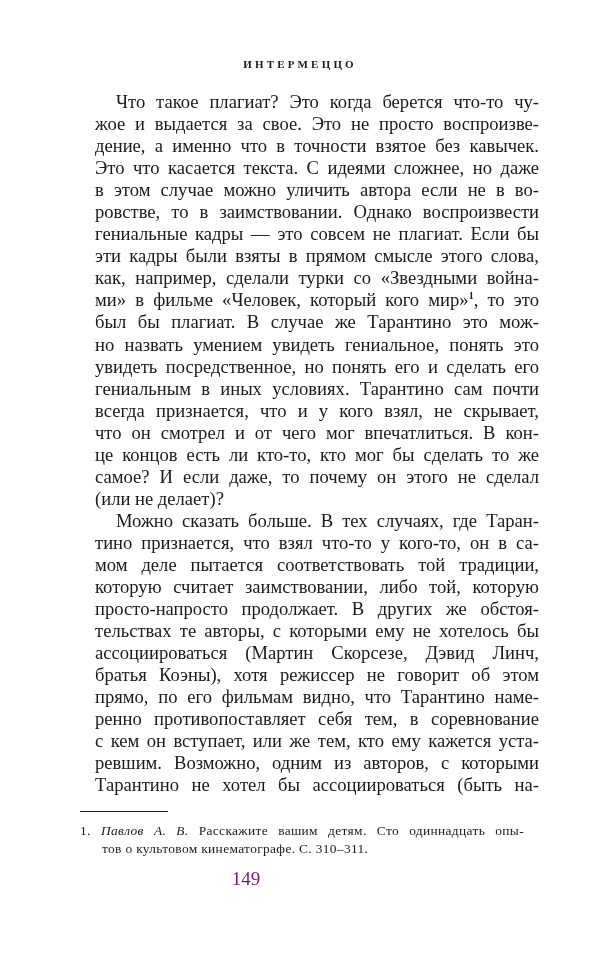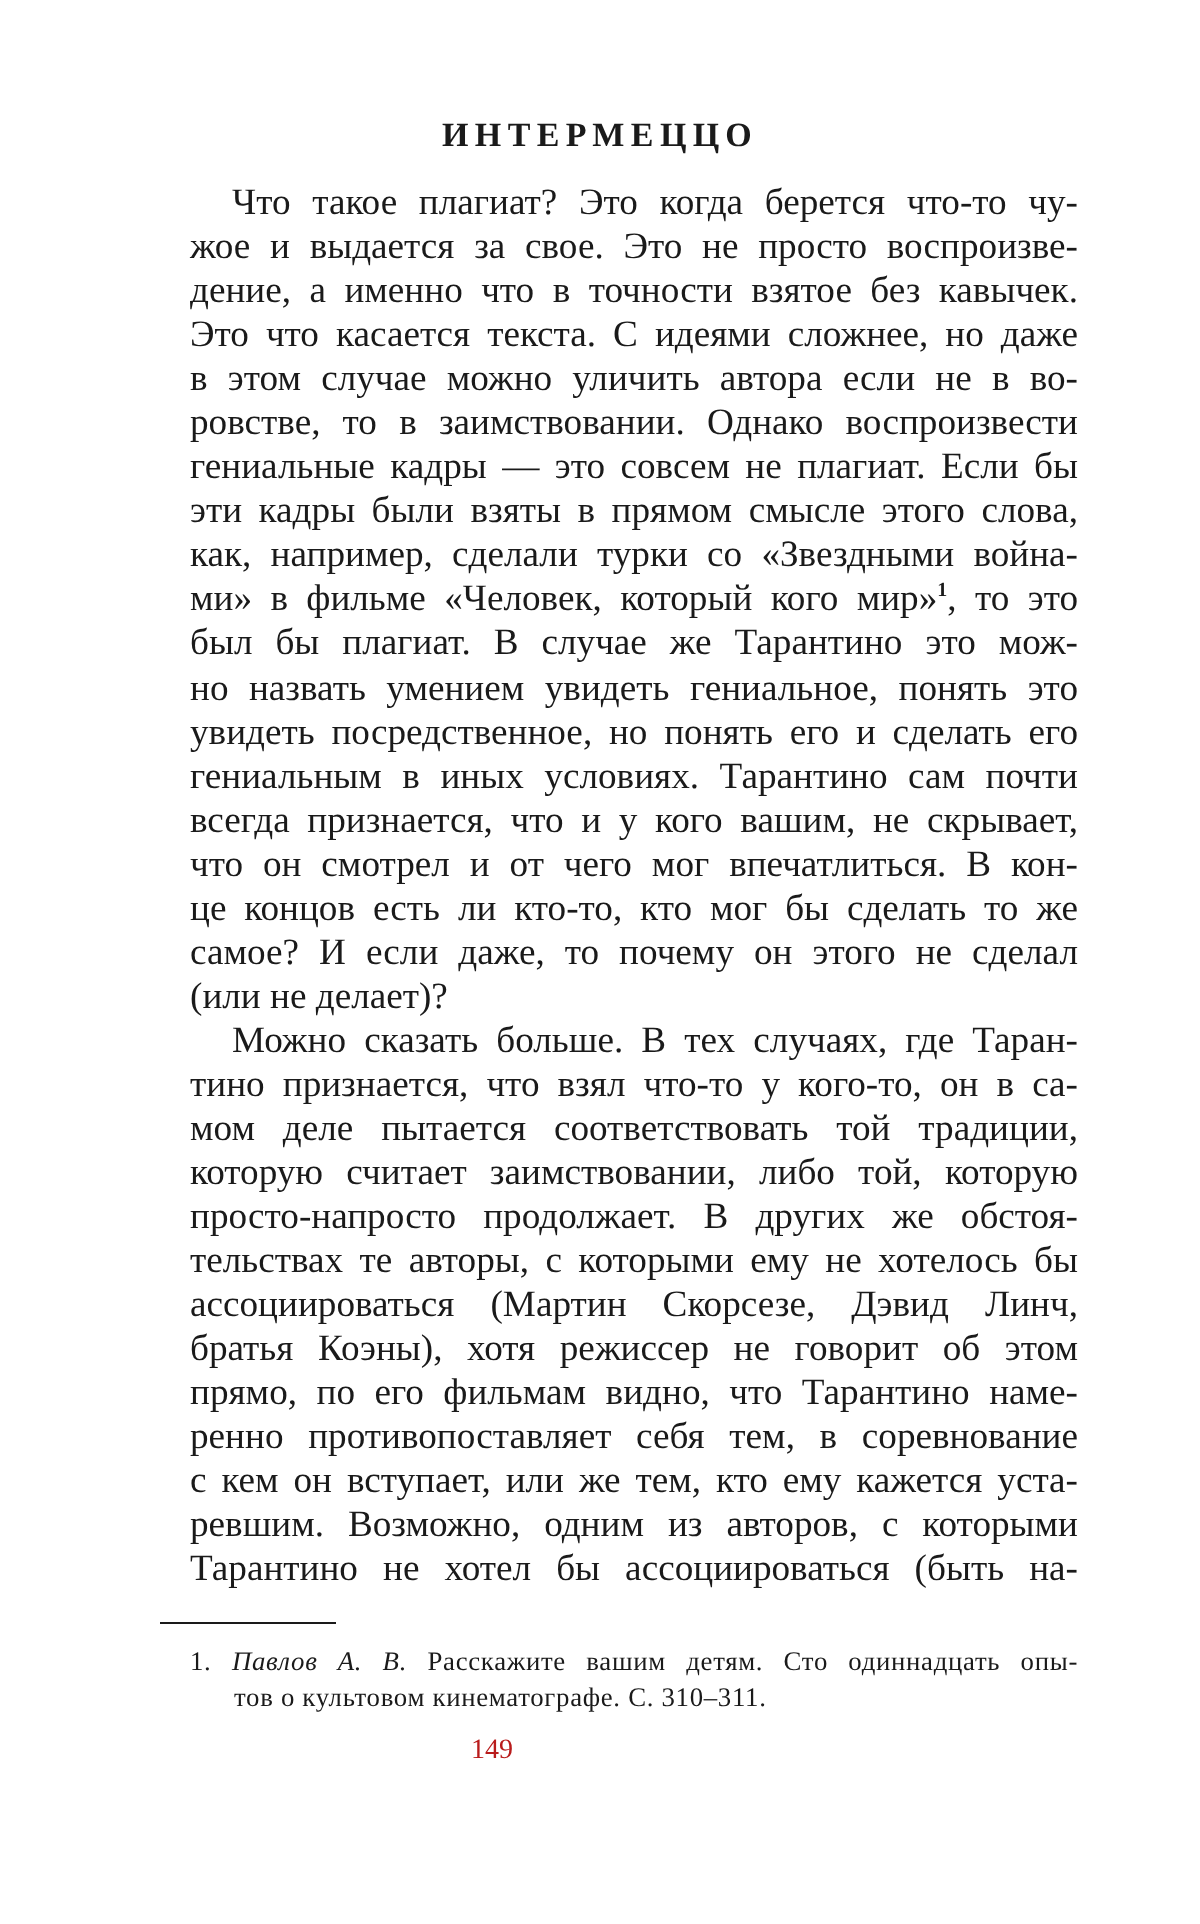--- a/index.html
+++ b/index.html
@@ -22,21 +22,21 @@
       background: #ffffff;
     }
     .running-head {
       position: absolute;
       top: 58px;
       left: 0;
       width: 600px;
       text-align: center;
       font-family: "Liberation Serif", "DejaVu Serif", serif;
       font-weight: bold;
-      font-size: 17px;
+      font-size: 11px;
       letter-spacing: 3.2px;
       color: #1a1a1a;
     }
     .body-text {
       position: absolute;
       left: 79px;
       top: 91px;
       width: 444px;
       margin-left: 16px;
     }
@@ -66,21 +66,21 @@
     .fn-rule {
       position: absolute;
       left: 80px;
       top: 811px;
       width: 88px;
       height: 0;
       border-top: 1.2px solid #1a1a1a;
     }
     .footnote {
       position: absolute;
-      left: 95px;
+      left: 80px;
       top: 822px;
       width: 444px;
       font-family: "Liberation Serif", "DejaVu Serif", serif;
       font-size: 13.4px;
       letter-spacing: 0.35px;
       color: #1a1a1a;
     }
     .fn-line {
       display: block;
       height: 18px;
@@ -97,22 +97,22 @@
     .fn-author {
       font-style: italic;
     }
     .page-number {
       position: absolute;
       top: 868px;
       left: 0;
       width: 492px;
       text-align: center;
       font-family: "Liberation Serif", "DejaVu Serif", serif;
-      font-size: 14px;
-      color: #b91c1c;
+      font-size: 19px;
+      color: #701a75;
     }
   </style>
 </head>
 <body>
 
 <div class="page">
 
   <div class="running-head">ИНТЕРМЕЦЦО</div>
 
   <div class="body-text">
@@ -123,21 +123,21 @@
     <span class="line">в этом случае можно уличить автора если не в во-</span>
     <span class="line">ровстве, то в заимствовании. Однако воспроизвести</span>
     <span class="line">гениальные кадры — это совсем не плагиат. Если бы</span>
     <span class="line">эти кадры были взяты в прямом смысле этого слова,</span>
     <span class="line">как, например, сделали турки со «Звездными война-</span>
     <span class="line"><span>ми» в фильме «Человек, который кого мир»</span><sup>1</sup><span>, то это</span></span>
     <span class="line">был бы плагиат. В случае же Тарантино это мож-</span>
     <span class="line">но назвать умением увидеть гениальное, понять это</span>
     <span class="line">увидеть посредственное, но понять его и сделать его</span>
     <span class="line">гениальным в иных условиях. Тарантино сам почти</span>
-    <span class="line">всегда признается, что и у кого вашим, не скрывает,</span>
+    <span class="line">всегда признается, что и у кого взял, не скрывает,</span>
     <span class="line">что он смотрел и от чего мог впечатлиться. В кон-</span>
     <span class="line">це концов есть ли кто-то, кто мог бы сделать то же</span>
     <span class="line">самое? И если даже, то почему он этого не сделал</span>
     <span class="line last">(или не делает)?</span>
     <span class="line indent">Можно сказать больше. В тех случаях, где Таран-</span>
     <span class="line">тино признается, что взял что-то у кого-то, он в са-</span>
     <span class="line">мом деле пытается соответствовать той традиции,</span>
     <span class="line">которую считает заимствовании, либо той, которую</span>
     <span class="line">просто-напросто продолжает. В других же обстоя-</span>
     <span class="line">тельствах те авторы, с которыми ему не хотелось бы</span>

